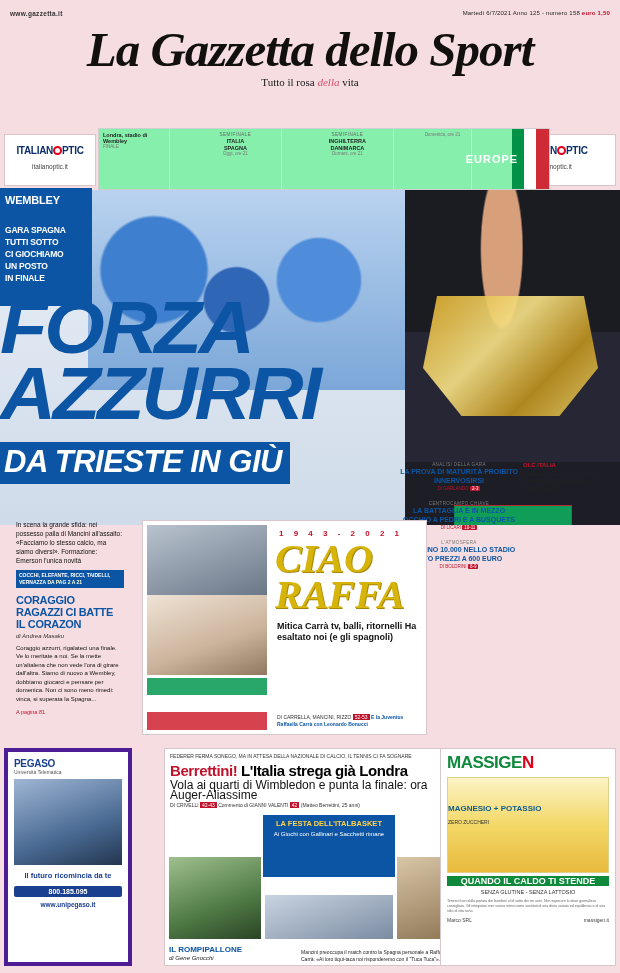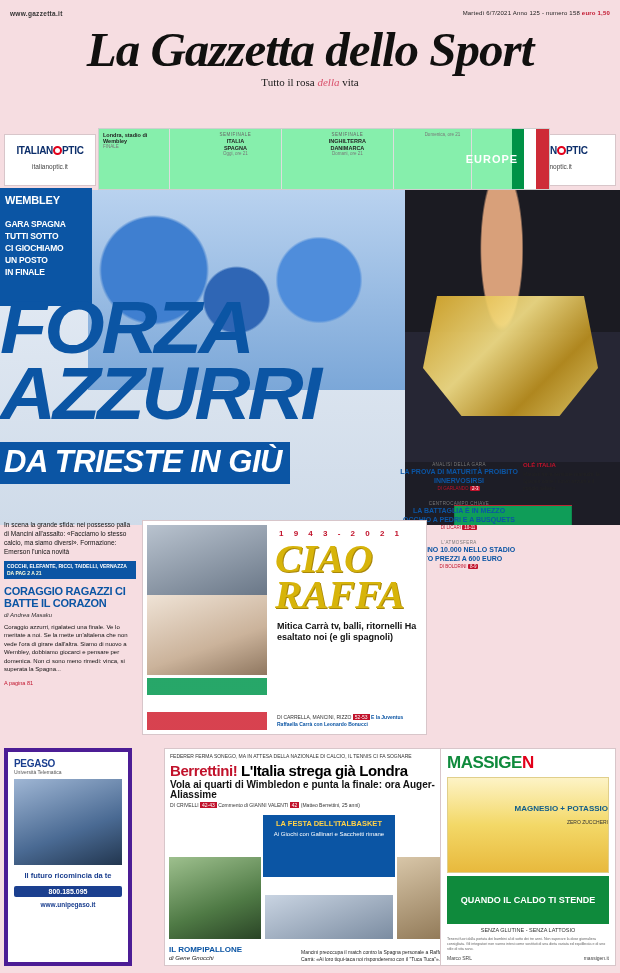--- a/index.html
+++ b/index.html
@@ -100,21 +100,21 @@
     background:linear-gradient(180deg,#0f9d58 0 33%,#ffffff 33% 66%,#d32d3c 66%);
     border:1px solid rgba(0,0,0,.12);
   }
 
   
   .leftteaser {
     position:absolute; top:188px; left:0; width:92px; height:118px;
     background:#0b55a4; color:#fff; padding:6px 5px;
     font-size:8.5px; font-weight:bold; line-height:12px; letter-spacing:-.2px;
   }
-  .leftteaser .big { font-size:11px; display:block; margin-bottom:12px; }
+  .leftteaser .big { font-size:11px; display:block; margin-bottom:18px; }
 
   
   .headline { position:absolute; top:295px; left:0; width:430px; }
   .headline .l1, .headline .l2 {
     font-family:"Liberation Sans", sans-serif;
     font-weight:bold; font-style:italic;
     color:#0b55a4; letter-spacing:-3px;
     font-size:74px; line-height:66px;
     transform:scaleX(1.05); transform-origin:left;
   }
@@ -128,21 +128,21 @@
   .analysis { position:absolute; top:462px; left:400px; width:118px; font-size:5.5px; color:#111; text-align:center; }
   .an-block { margin-bottom:10px; }
   .an-kicker { color:#7a7a7a; font-size:4.5px; letter-spacing:.4px; }
   .an-title { color:#0b55a4; font-weight:bold; font-size:7px; line-height:8.5px; margin:1px 0; }
   .an-by { color:#c1122b; font-size:4.5px; }
   .an-by .pg { background:#c1122b; color:#fff; padding:0 2px; border-radius:1px; }
   .olé { position:absolute; top:462px; left:523px; width:80px; font-size:5px; color:#222; line-height:7px; }
   .olé b { color:#c1122b; display:block; font-size:6px; margin-bottom:2px; }
 
   
-  .midleft { position:absolute; top:520px; left:0; width:140px; font-size:6px; color:#111; line-height:8.5px; padding:0 4px; }
+  .midleft { position:absolute; top:520px; left:0; width:140px; font-size:6px; color:#111; line-height:8.5px; padding:0 16px; }
   .midleft p { margin:0 0 5px 0; }
   .midleft .lead { font-size:6.5px; line-height:9px; }
   .midleft .teambox { background:#0b55a4; color:#fff; font-size:5px; font-weight:bold; padding:2px 3px; line-height:7px; }
   .midleft .teambox .pg { color:#ffd; }
   .midleft h3 { font-size:11px; color:#0b55a4; font-weight:bold; margin:6px 0 2px; line-height:12px; letter-spacing:-.3px; }
   .midleft .byline { font-style:italic; font-size:6px; color:#333; margin-bottom:3px; }
   .midleft .cont { color:#c1122b; font-size:5.5px; }
 
   
   .raffa {
@@ -194,21 +194,21 @@
   .pegaso .phone { margin:4px 6px; background:#1b3f8f; color:#fff; font-size:7px; font-weight:bold; text-align:center; padding:2px 0; border-radius:2px; }
   .pegaso .url { font-size:6.5px; text-align:center; color:#1b3f8f; font-weight:bold; }
 
   .tennis {
     position:absolute; top:0; left:136px; width:300px; height:218px;
     background:#fff; border:1px solid #d8c6ca;margin-left:28px;
   }
   .tennis .kicker { font-size:5px; color:#333; padding:4px 5px 0; line-height:7px; }
   .tennis .head { padding:2px 5px 0; font-size:15px; line-height:17px; font-weight:bold; letter-spacing:-.4px; }
   .tennis .head .red { color:#c1122b; }
-  .tennis .sub { padding:1px 5px 0; font-size:10px; font-weight:bold; color:#111; line-height:10px; }
+  .tennis .sub { padding:1px 5px 0; font-size:12px; font-weight:normal; color:#111; line-height:10px; }
   .tennis .credit { padding:2px 5px; font-size:5px; color:#333; }
   .tennis .credit .pg { background:#c1122b; color:#fff; padding:0 2px; }
   .tennis .basket {
     position:absolute; top:66px; left:98px; width:132px; height:62px;
     background:#0b55a4; color:#fff; padding:4px; font-size:6px; line-height:8px; text-align:center;
   }
   .tennis .basket .t { font-weight:bold; font-size:7.5px; line-height:9px; display:block; margin-bottom:2px; color:#ffd24a;}
   .tennis .ph1 { position:absolute; bottom:26px; left:4px; width:92px; height:82px; background:linear-gradient(160deg,#9ec08e,#4f7a45 60%,#2a4426); }
   .tennis .ph2 { position:absolute; bottom:26px; left:232px; width:64px; height:82px; background:linear-gradient(160deg,#d8c6a8,#8d7553); }
   .tennis .ph3 { position:absolute; bottom:26px; left:100px; width:128px; height:44px; background:linear-gradient(160deg,#c9d4e2,#7b8ca1); }
@@ -216,23 +216,23 @@
   .tennis .rompi i { display:block; font-size:6px; color:#222; font-weight:normal; }
   .tennis .gag { position:absolute; bottom:2px; left:136px; width:158px; font-size:5px; color:#222; line-height:7px; }
 
   .massigen {
     position:absolute; top:0; left:440px; width:176px; height:218px;
     background:#fff; border:1px solid #d8c6ca;
   }
   .massigen .brand { background:#fff; color:#0f8a3c; font-size:17px; font-weight:bold; padding:4px 6px 2px; letter-spacing:-.5px; }
   .massigen .brand .o { color:#e2001a; }
   .massigen .pack { margin:2px 6px; height:96px; background:linear-gradient(180deg,#fdf3c6,#f3d867 50%,#e8b93d); position:relative; border:1px solid #e0cf8b;}
-  .massigen .pack .txt { position:absolute; top:26px; left:0; right:0; text-align:right; font-size:8px; font-weight:bold; color:#0f5c8a; line-height:10px; }
+  .massigen .pack .txt { position:absolute; top:26px; left:0; right:0; text-align:left; font-size:8px; font-weight:bold; color:#0f5c8a; line-height:10px; }
   .massigen .pack .txt small { display:block; font-size:5px; color:#333; font-weight:normal; margin-top:3px;}
-  .massigen .claim { background:#0f8a3c; color:#fff; text-align:center; font-size:9px; font-weight:bold; padding:19px 0; margin:3px 6px 0; }
+  .massigen .claim { background:#0f8a3c; color:#fff; text-align:center; font-size:9px; font-weight:bold; padding:0 0; margin:3px 6px 0; }
   .massigen .free { text-align:center; font-size:5.5px; color:#333; margin-top:3px; }
   .massigen .legal { font-size:3.6px; color:#666; line-height:5px; margin:4px 6px 0; }
   .massigen .foot { display:flex; justify-content:space-between; align-items:center; margin:3px 6px 0; font-size:5px; color:#444; }
 </style>
 </head>
 <body>
 
 <div class="page">
 
   <div class="topstrip">

